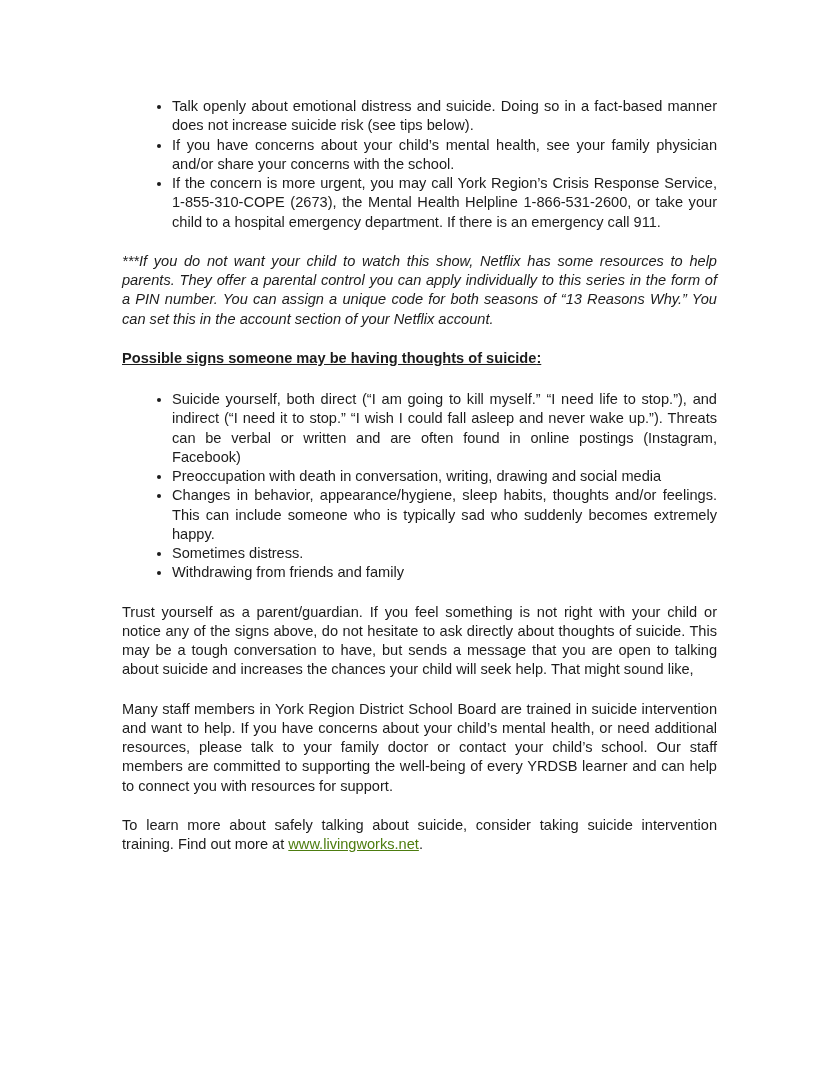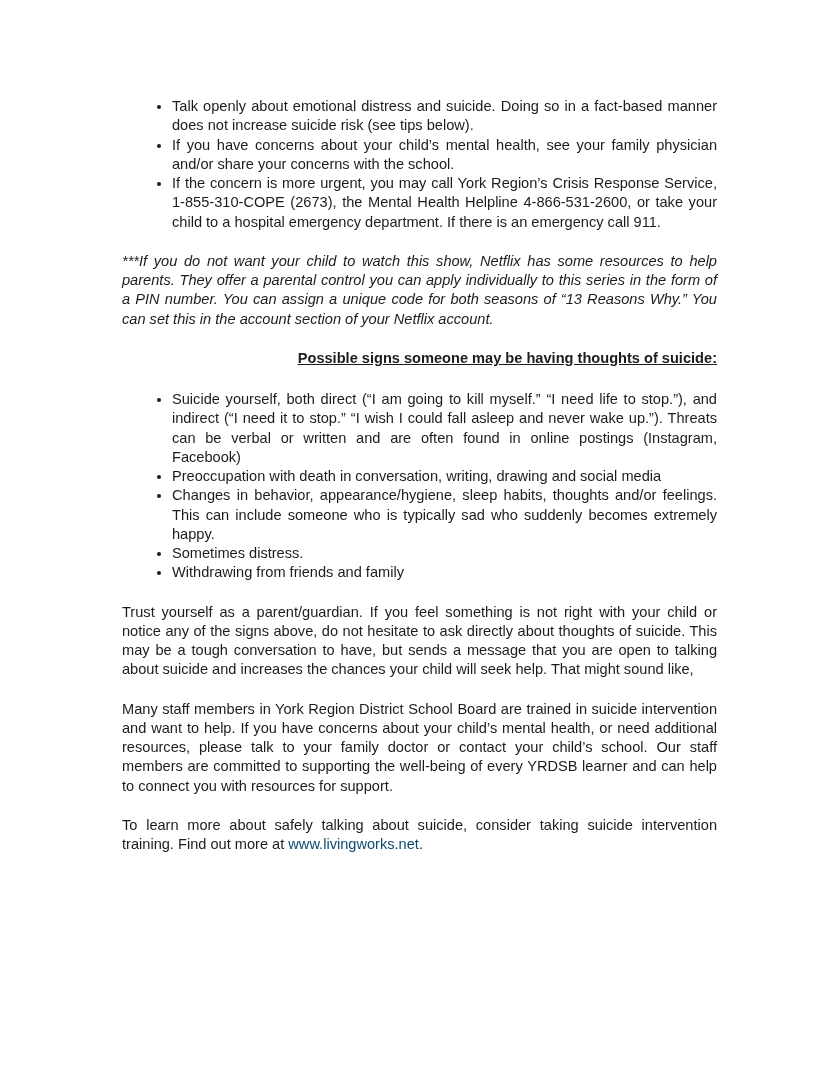--- a/index.html
+++ b/index.html
@@ -28,44 +28,45 @@
     margin-bottom: 20px;
   }
   ul.doc-list li {
     text-align: justify;
     padding-left: 0px;
   }
   .italic { font-style: italic; }
   .section-heading {
     font-weight: bold;
     margin-bottom: 22px;
-    text-align: right;
+    text-align: left;
     text-decoration: underline;
   }
   .section-heading .underlined { text-decoration: underline; }
   .quote-block {
     margin-left: 50px;
     font-style: italic;
     text-align: justify;
     margin-bottom: 22px;
   }
   .doc-link {
-    color: #0c4a6e;
+    color: #4d7c0f;
+    text-decoration: underline;
     cursor: pointer;
   }
 </style>
 </head>
 <body>
 
 <div class="page">
 
   <ul class="doc-list">
     <li>Talk openly about emotional distress and suicide. Doing so in a fact-based manner does not increase suicide risk (see tips below).</li>
     <li>If you have concerns about your child’s mental health, see your family physician and/or share your concerns with the school.</li>
-    <li>If the concern is more urgent, you may call York Region’s Crisis Response Service, 1-855-310-COPE (2673), the Mental Health Helpline 4-866-531-2600, or take your child to a hospital emergency department. If there is an emergency call 911.</li>
+    <li>If the concern is more urgent, you may call York Region’s Crisis Response Service, 1-855-310-COPE (2673), the Mental Health Helpline 1-866-531-2600, or take your child to a hospital emergency department. If there is an emergency call 911.</li>
   </ul>
 
   <p class="italic">***If you do not want your child to watch this show, Netflix has some resources to help parents. They offer a parental control you can apply individually to this series in the form of a PIN number. You can assign a unique code for both seasons of “13 Reasons Why.” You can set this in the account section of your Netflix account.</p>
 
 
   <div class="section-heading"><span class="underlined">Possible signs someone may be having thoughts of suicide</span><span>:</span></div>
 
   <ul class="doc-list">
     <li>Suicide yourself, both direct (“I am going to kill myself.” “I need life to stop.”), and indirect (“I need it to stop.” “I wish I could fall asleep and never wake up.”). Threats can be verbal or written and are often found in online postings (Instagram, Facebook)</li>
     <li>Preoccupation with death in conversation, writing, drawing and social media</li>

